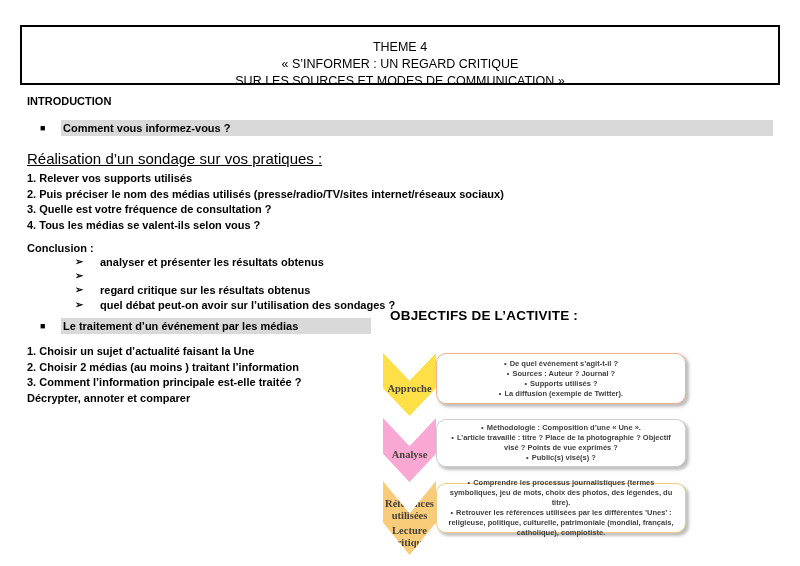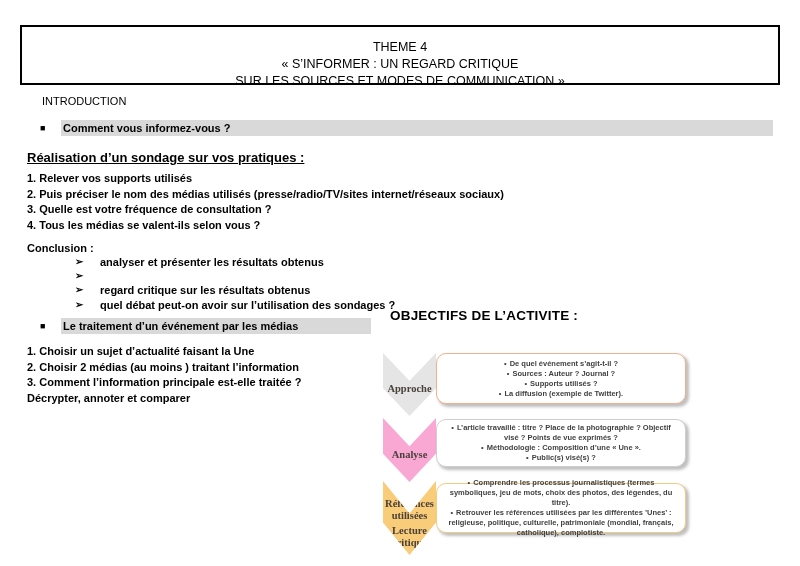--- a/index.html
+++ b/index.html
@@ -11,28 +11,28 @@
   .abs{position:absolute;}
 
   
   .title-box{
     left:20px; top:25px; width:760px; height:60px; box-sizing:border-box;
     border:2px solid #000; text-align:center; padding-top:12px;
     font-size:12.5px; line-height:17px; font-weight:400;
   }
 
   
-  .h-intro{left:42px; top:95px; font-size:11px; font-weight:normal;}
+  .h-intro{left:27px; top:95px; font-size:11px; font-weight:bold;}
   .bar{height:16px; display:flex; align-items:center; font-size:11px; font-weight:bold;}
   .bar1{left:40px; top:120px; width:733px;}
   .bar2{left:40px; top:318px; width:331px;}
   .bar-bullet{width:21px; font-size:9px; line-height:16px;}
   .bar-label{flex:1; background:#D9D9D9; height:100%; display:flex; align-items:center; padding-left:2px;}
 
-  .h-underline{left:27px; top:150px; font-size:13px; font-weight:bold; text-decoration:underline;}
+  .h-underline{left:27px; top:150px; font-size:15px; font-weight:normal; text-decoration:underline;}
   .list{font-size:11px; font-weight:bold;}
   .survey-list{left:27px; top:171px; line-height:15.7px;}
   .h-conclusion{left:27px; top:242px; font-size:11px; font-weight:bold;}
   .conclusion-list{left:75px; top:255px; line-height:14.2px;}
   .conclusion-list .row{display:flex;}
   .arrow{font-size:10px; width:25px; flex:0 0 25px;}
   .treatment-list{left:27px; top:344px; line-height:15.5px;}
 
   
   .h-objectifs{left:390px; top:308px; font-size:13.5px; font-weight:bold; letter-spacing:.2px;}
@@ -116,41 +116,41 @@
 
   <div class="abs list treatment-list">
     <div>1. Choisir un sujet d’actualité faisant la Une</div>
     <div>2. Choisir 2 médias (au moins ) traitant l’information</div>
     <div>3. Comment l’information principale est-elle traitée ?</div>
     <div>Décrypter, annoter et comparer</div>
   </div>
 
   <div class="abs h-objectifs">OBJECTIFS DE L’ACTIVITE :</div>
 
-  <div id="chev0" class="abs chevron chev1" style="background: #e5e5e5;">
+  <div id="chev0" class="abs chevron chev1" style="background: #fde047;">
     <div>Approche</div>
   </div>
   <div id="chev1" class="abs chevron chev2" style="background: #f9a8d4;">
     <div>Analyse</div>
   </div>
   <div id="chev2" class="abs chevron chev3" style="background: rgb(248, 204, 120);">
     <div>Références utilisées</div>
     <div class="chev-label-b">Lecture critique</div>
   </div>
 
   <div id="box0" class="abs obj-box obj-box1" style="border-color: rgb(242, 176, 140);">
     <div><span class="dot">•</span><span>De quel événement s’agit-t-il ?</span></div>
     <div><span class="dot">•</span><span>Sources : Auteur ? Journal ?</span></div>
     <div><span class="dot">•</span><span>Supports utilisés ?</span></div>
     <div><span class="dot">•</span><span>La diffusion (exemple de Twitter).</span></div>
   </div>
 
   <div id="box1" class="abs obj-box obj-box2" style="border-color: rgb(207, 207, 207);">
+    <div><span class="dot">•</span><span>Méthodologie : Composition d’une « Une ».</span></div>
     <div><span class="dot">•</span><span>L’article travaillé : titre ? Place de la photographie ? Objectif visé ? Points de vue exprimés ?</span></div>
-    <div><span class="dot">•</span><span>Méthodologie : Composition d’une « Une ».</span></div>
     <div><span class="dot">•</span><span>Public(s) visé(s) ?</span></div>
   </div>
 
   <div id="box2" class="abs obj-box obj-box3" style="border-color: rgb(242, 204, 128);">
     <div><span class="dot">•</span><span>Comprendre les processus journalistiques (termes symboliques, jeu de mots, choix des photos, des légendes, du titre).</span></div>
     <div><span class="dot">•</span><span>Retrouver les références utilisées par les différentes ’Unes’ : religieuse, politique, culturelle, patrimoniale (mondial, français, catholique), complotiste.</span></div>
   </div>
 
 </div>
 

